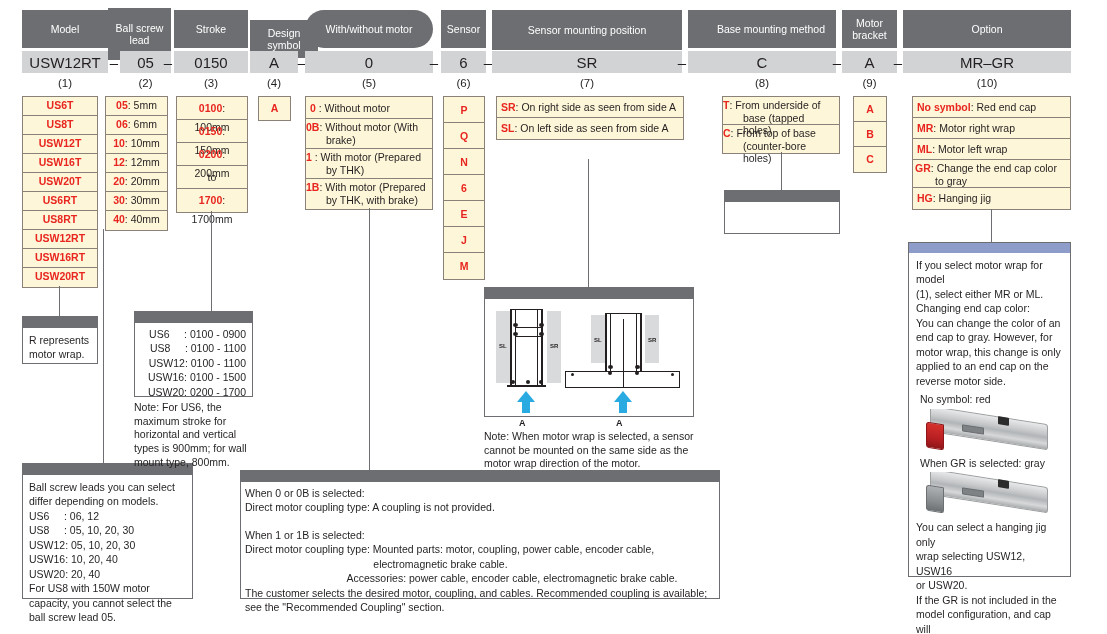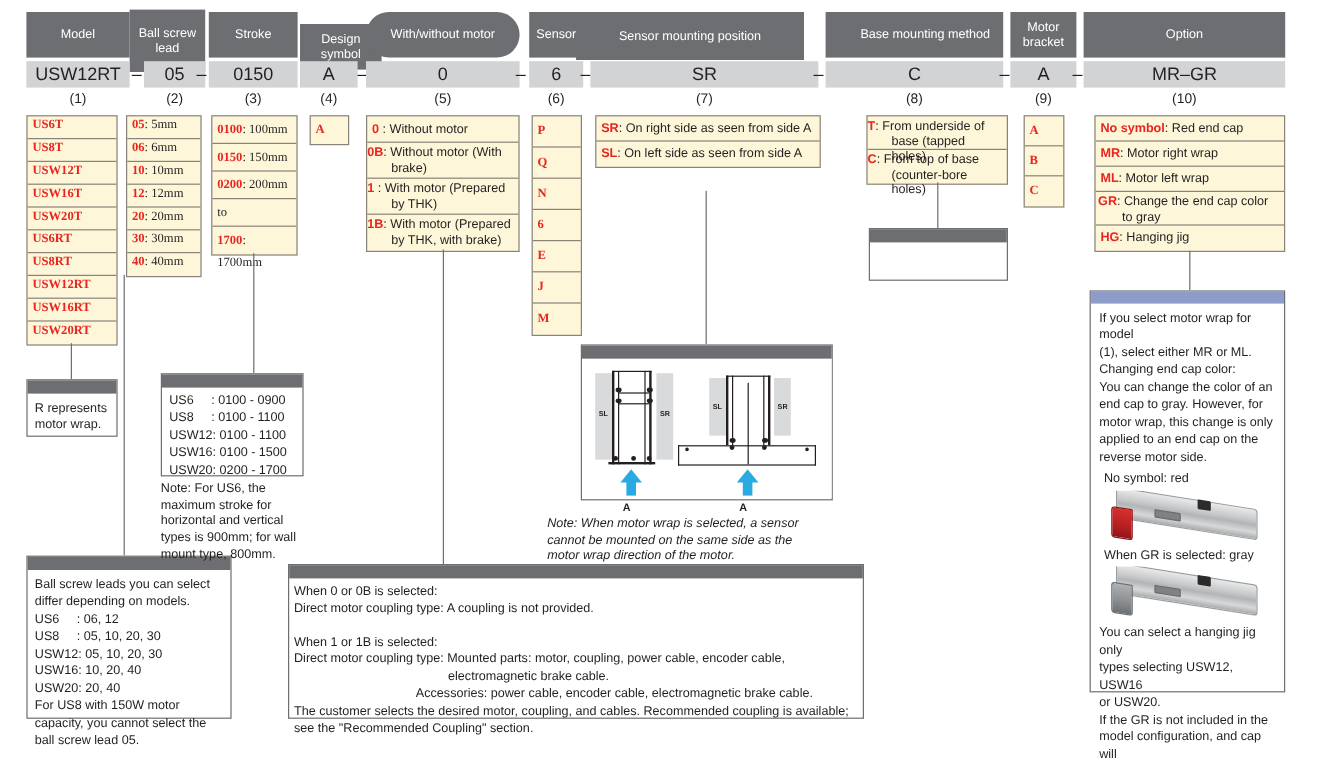--- a/index.html
+++ b/index.html
@@ -49,21 +49,21 @@
     background: #fdf6d8;
   }
   .cell {
     border-bottom: 1px solid #8a8279;
     padding: 2px 4px;
     line-height: 1.2;
     font-size: 10.5px;
     color: #231f20;
   }
   .cell:last-child { border-bottom: none; }
-  .cell.ctr { text-align: left; font-family: Liberation Serif, serif; }
+  .cell.ctr { text-align: center; }
   .cell .k { color: #e8251f; font-weight: bold; }
 
   
   .note {
     border: 1px solid #6d6e71;
     background: #ffffff;
   }
   .note > .bar {
     background: #6d6e71;
     height: 11px;
@@ -112,21 +112,21 @@
 <body>
 
 <div>
 
   <div class="abs hdr" style="left:22px;  top:10px; width:86px;  height:38px;">Model</div>
   <div class="abs hdr" style="left:108px; top:8px; width:63px;  height:52px;">Ball screw lead</div>
   <div class="abs hdr" style="left:174px; top:10px; width:74px;  height:38px;">Stroke</div>
   <div class="abs hdr" style="left:250px; top:20px; width:68px;  height:38px;">Design symbol</div>
   <div class="abs hdr" style="left:305px; top:10px; width:128px; height:38px;border-radius:19px;">With/without motor</div>
   <div class="abs hdr" style="left:441px; top:10px; width:45px;  height:38px;">Sensor</div>
-  <div class="abs hdr" style="left:480px; top:10px; width:190px; height:40px;">Sensor mounting position</div>
+  <div class="abs hdr" style="left:492px; top:10px; width:190px; height:40px;">Sensor mounting position</div>
   <div class="abs hdr" style="left:688px; top:10px; width:148px; height:38px;padding-left:20px;">Base mounting method</div>
   <div class="abs hdr" style="left:842px; top:10px; width:55px;  height:38px;">Motor bracket</div>
   <div class="abs hdr" style="left:903px; top:10px; width:168px; height:38px;">Option</div>
 
   <div class="abs code" style="left:22px;  top:51px; width:86px;  height:22px;">USW12RT</div>
   <div class="abs dash" style="left:108px; top:51px; width:12px; height:22px;">–</div>
   <div class="abs code" style="left:120px; top:51px; width:51px;  height:22px;">05</div>
   <div class="abs dash" style="left:162px; top:51px; width:12px; height:22px;">–</div>
   <div class="abs code" style="left:174px; top:51px; width:74px;  height:22px;">0150</div>
   <div class="abs code" style="left:250px; top:51px; width:48px;  height:22px;">A</div>
@@ -204,21 +204,21 @@
 <div class="abs stack" style="left:176px; top:96px; width:72px;">
   <div class="cell ctr" style="height:23px;line-height:19px;"><span class="k">0100</span><span>: 100mm</span></div>
   <div class="cell ctr" style="height:23px;line-height:19px;"><span class="k">0150</span><span>: 150mm</span></div>
   <div class="cell ctr" style="height:23px;line-height:19px;"><span class="k">0200</span><span>: 200mm</span></div>
   <div class="cell ctr" style="height:23px;line-height:19px;"><span>to</span></div>
   <div class="cell ctr" style="height:23px;line-height:19px;"><span class="k">1700</span><span>: 1700mm</span></div>
 </div>
 <div class="abs vline" style="left:211px; top:211px; height:100px;"></div>
 <div class="abs note" style="left:134px; top:311px; width:119px; height:86px;">
   <div class="bar"></div>
-  <div class="body" style="padding:4px 6px;">
+  <div class="body" style="padding:4px 6px;text-align:right;">
     <div class="nowrap mono-col">US6     : 0100 - 0900</div>
     <div class="nowrap mono-col">US8     : 0100 - 1100</div>
     <div class="nowrap mono-col">USW12: 0100 - 1100</div>
     <div class="nowrap mono-col">USW16: 0100 - 1500</div>
     <div class="nowrap mono-col">USW20: 0200 - 1700</div>
   </div>
 </div>
 <div class="abs plain" style="left:134px; top:401px; width:118px;">
   <span>Note:</span>
   <span>For US6, the maximum stroke for horizontal and vertical types is 900mm; for wall mount type, 800mm.</span>
@@ -311,21 +311,21 @@
     <div class="blk" style="left:86px; top:74px; width:3px; height:3px; border-radius:50%;"></div>
     <div class="blk" style="left:186px; top:74px; width:3px; height:3px; border-radius:50%;"></div>
     <div class="slab" style="left:109px; top:38px;">SL</div>
     <div class="slab" style="left:163px; top:38px;">SR</div>
     <div class="arrowstem" style="left:134px; top:102px; height:12px;"></div>
     <div class="arrow" style="left:129px; top:92px;"></div>
   </div>
 </div>
 <div class="abs alab" style="left:519px; top:418px;">A</div>
 <div class="abs alab" style="left:616px; top:418px;">A</div>
-<div class="abs plain" style="left:456px; top:430px; width:212px;font-style:italic;">
+<div class="abs plain" style="left:484px; top:430px; width:212px;">
   <span>Note:</span>
   <span>When motor wrap is selected, a sensor cannot be mounted on the same side as the motor wrap direction of the motor.</span>
 </div>
 
 <div class="abs stack" style="left:722px; top:96px; width:118px;">
   <div class="cell indent" style="height:28px;"><span class="k">T</span><span>: From underside of base (tapped holes)</span></div>
   <div class="cell indent" style="height:28px;"><span class="k">C</span><span>: From top of base (counter-bore holes)</span></div>
 </div>
 <div class="abs vline" style="left:781px; top:152px; height:38px;"></div>
 <div class="abs note" style="left:724px; top:190px; width:116px; height:44px;">
@@ -383,19 +383,19 @@
       <div class="rail" style="left:40px; top:17px; width:22px; height:7px; transform: skewY(9deg);
                   background:#7f8284; border:1px solid #6a6d6f; border-radius:1px;"></div>
       <div class="rail" style="left:76px; top:8px; width:11px; height:8px; transform: skewY(9deg);
                   background:#2b2b2b; border-radius:1px;"></div>
       <div class="rail" style="left:4px; top:14px; width:18px; height:26px; transform: skewY(9deg);
                   background: linear-gradient(180deg,#aeb1b3 0%,#8a8d8f 60%,#6d7072 100%);
                   border:1px solid #6d7072; border-radius:3px 1px 3px 3px;"></div>
     </div>
 
     <div>You can select a hanging jig only</div>
-    <div>types selecting USW12, USW16</div>
+    <div>wrap selecting USW12, USW16</div>
     <div>or USW20.</div>
     <div>If the GR is not included in the</div>
     <div>model configuration, and cap will</div>
 
   </div>
 </div>
 
 </body></html>

